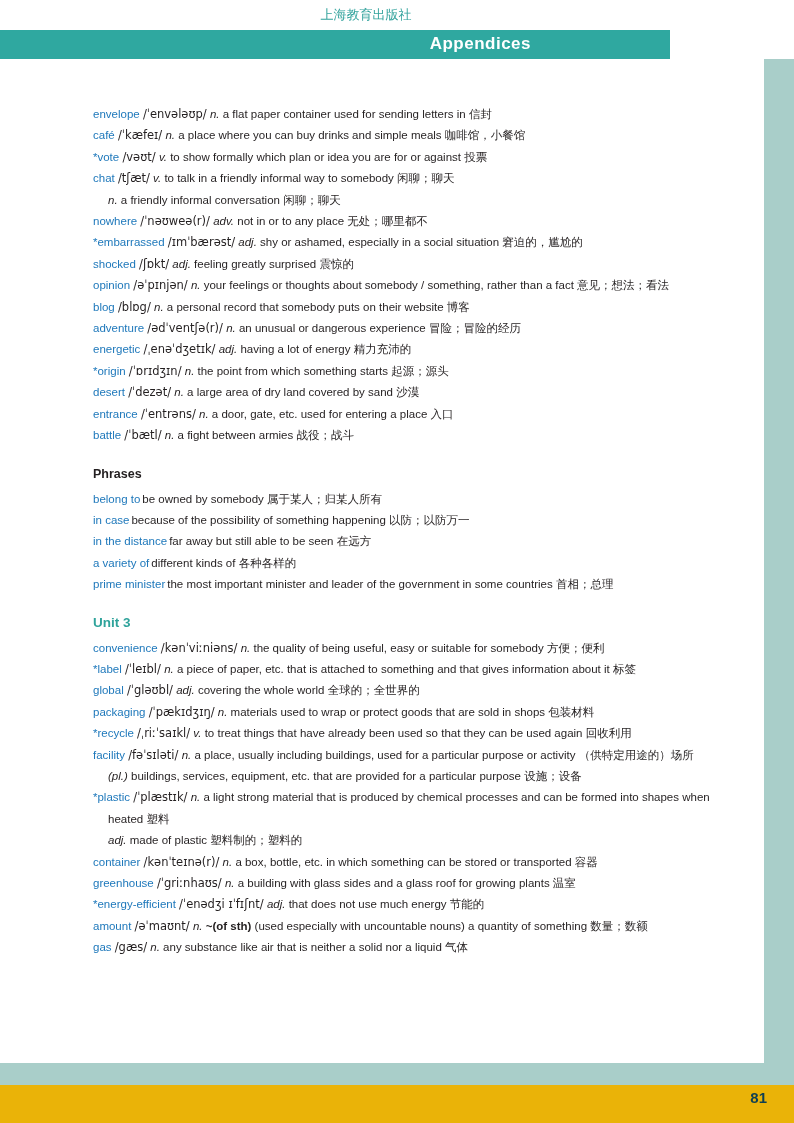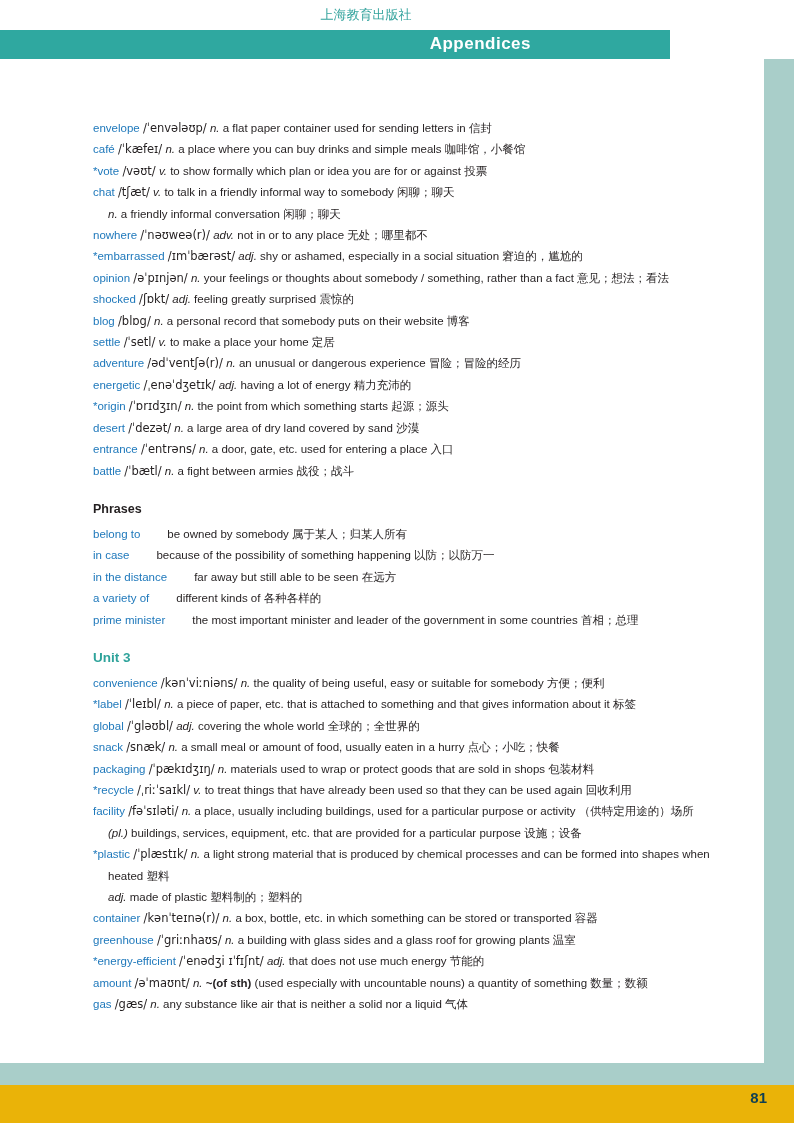--- a/index.html
+++ b/index.html
@@ -25,39 +25,39 @@
   .bottom-light{
     position:absolute;top:1063px;left:0;width:794px;height:22px;background:#a9cec9;
   }
   .bottom-dark{
     position:absolute;top:1085px;left:0;width:794px;height:38px;background:#eab308;
   }
   .pagenum{
     position:absolute;right:27px;top:4px;font-weight:bold;font-size:15px;color:#0f3f52;
   }
   .content{
-    position:absolute;top:74px;left:93px;width:641px;
+    position:absolute;top:60px;left:93px;width:641px;
     font-size:11.5px;line-height:21.4px;
   }
   #list-unit2{margin-top:44px;}
   .entry{padding-left:15px;text-indent:-15px;}
   .entry.subline{padding-left:15px;text-indent:0;}
   .word{color:#1e78bb;}
   .phon{font-family:"DejaVu Sans",sans-serif;}
   .pos{font-style:italic;}
   .boldseg{font-weight:bold;}
   .phrases-title{
     font-size:12.5px;font-weight:bold;color:#231f20;
     margin:17px 0 5px;line-height:20px;
   }
   .unit-title{
     font-size:13.5px;font-weight:bold;color:#2fa39b;
     margin:17px 0 5px;line-height:20px;
   }
-  .phrase{color:#1e78bb;margin-right:27px;}
+  .phrase{color:#1e78bb;margin-right:2px;}
 </style>
 </head>
 <body>
 
 <div class="publisher">上海教育出版社</div>
 
 <div class="banner">
   <span class="banner-text">Appendices</span>
 </div>
 
@@ -65,45 +65,43 @@
 
 <div class="content">
   <div id="list-unit2">
       <div class="entry"><span class="word">envelope</span> <span class="phon">/ˈenvələʊp/</span> <span class="pos">n.</span> <span class="def">a flat paper container used for sending letters in</span> <span class="zh">信封</span></div>
       <div class="entry"><span class="word">café</span> <span class="phon">/ˈkæfeɪ/</span> <span class="pos">n.</span> <span class="def">a place where you can buy drinks and simple meals</span> <span class="zh">咖啡馆，小餐馆</span></div>
       <div class="entry"><span class="word">*vote</span> <span class="phon">/vəʊt/</span> <span class="pos">v.</span> <span class="def">to show formally which plan or idea you are for or against</span> <span class="zh">投票</span></div>
       <div class="entry"><span class="word">chat</span> <span class="phon">/tʃæt/</span> <span class="pos">v.</span> <span class="def">to talk in a friendly informal way to somebody</span> <span class="zh">闲聊；聊天</span></div>
       <div class="entry subline"><span class="pos">n.</span> <span class="def">a friendly informal conversation</span> <span class="zh">闲聊；聊天</span></div>
       <div class="entry"><span class="word">nowhere</span> <span class="phon">/ˈnəʊweə(r)/</span> <span class="pos">adv.</span> <span class="def">not in or to any place</span> <span class="zh">无处；哪里都不</span></div>
       <div class="entry"><span class="word">*embarrassed</span> <span class="phon">/ɪmˈbærəst/</span> <span class="pos">adj.</span> <span class="def">shy or ashamed, especially in a social situation</span> <span class="zh">窘迫的，尴尬的</span></div>
+      <div class="entry"><span class="word">shocked</span> <span class="phon">/ʃɒkt/</span> <span class="pos">adj.</span> <span class="def">feeling greatly surprised</span> <span class="zh">震惊的</span></div>
       <div class="entry"><span class="word">opinion</span> <span class="phon">/əˈpɪnjən/</span> <span class="pos">n.</span> <span class="def">your feelings or thoughts about somebody / something, rather than a fact</span> <span class="zh">意见；想法；看法</span></div>
-      <div class="entry"><span class="word">shocked</span> <span class="phon">/ʃɒkt/</span> <span class="pos">adj.</span> <span class="def">feeling greatly surprised</span> <span class="zh">震惊的</span></div>
       <div class="entry"><span class="word">blog</span> <span class="phon">/blɒg/</span> <span class="pos">n.</span> <span class="def">a personal record that somebody puts on their website</span> <span class="zh">博客</span></div>
-      <div class="entry"><span class="word">settle</span> <span class="phon">/ˈsetl/</span> <span class="pos">v.</span> <span class="def">to make a place your home</span> <span class="zh">定居</span></div>
       <div class="entry"><span class="word">adventure</span> <span class="phon">/ədˈventʃə(r)/</span> <span class="pos">n.</span> <span class="def">an unusual or dangerous experience</span> <span class="zh">冒险；冒险的经历</span></div>
       <div class="entry"><span class="word">energetic</span> <span class="phon">/ˌenəˈdʒetɪk/</span> <span class="pos">adj.</span> <span class="def">having a lot of energy</span> <span class="zh">精力充沛的</span></div>
       <div class="entry"><span class="word">*origin</span> <span class="phon">/ˈɒrɪdʒɪn/</span> <span class="pos">n.</span> <span class="def">the point from which something starts</span> <span class="zh">起源；源头</span></div>
       <div class="entry"><span class="word">desert</span> <span class="phon">/ˈdezət/</span> <span class="pos">n.</span> <span class="def">a large area of dry land covered by sand</span> <span class="zh">沙漠</span></div>
       <div class="entry"><span class="word">entrance</span> <span class="phon">/ˈentrəns/</span> <span class="pos">n.</span> <span class="def">a door, gate, etc. used for entering a place</span> <span class="zh">入口</span></div>
       <div class="entry"><span class="word">battle</span> <span class="phon">/ˈbætl/</span> <span class="pos">n.</span> <span class="def">a fight between armies</span> <span class="zh">战役；战斗</span></div>
     </div>
   <h3 class="phrases-title">Phrases</h3>
   <div id="list-phrases">
       <div class="entry"><span class="phrase">belong to</span><span class="def">be owned by somebody</span> <span class="zh">属于某人；归某人所有</span></div>
       <div class="entry"><span class="phrase">in case</span><span class="def">because of the possibility of something happening</span> <span class="zh">以防；以防万一</span></div>
       <div class="entry"><span class="phrase">in the distance</span><span class="def">far away but still able to be seen</span> <span class="zh">在远方</span></div>
       <div class="entry"><span class="phrase">a variety of</span><span class="def">different kinds of</span> <span class="zh">各种各样的</span></div>
       <div class="entry"><span class="phrase">prime minister</span><span class="def">the most important minister and leader of the government in some countries</span> <span class="zh">首相；总理</span></div>
     </div>
   <h3 class="unit-title">Unit 3</h3>
   <div id="list-unit3">
       <div class="entry"><span class="word">convenience</span> <span class="phon">/kənˈviːniəns/</span> <span class="pos">n.</span> <span class="def">the quality of being useful, easy or suitable for somebody</span> <span class="zh">方便；便利</span></div>
       <div class="entry"><span class="word">*label</span> <span class="phon">/ˈleɪbl/</span> <span class="pos">n.</span> <span class="def">a piece of paper, etc. that is attached to something and that gives information about it</span> <span class="zh">标签</span></div>
       <div class="entry"><span class="word">global</span> <span class="phon">/ˈgləʊbl/</span> <span class="pos">adj.</span> <span class="def">covering the whole world</span> <span class="zh">全球的；全世界的</span></div>
-      <div class="entry"><span class="word">snack</span> <span class="phon">/snæk/</span> <span class="pos">n.</span> <span class="def">a small meal or amount of food, usually eaten in a hurry</span> <span class="zh">点心；小吃；快餐</span></div>
       <div class="entry"><span class="word">packaging</span> <span class="phon">/ˈpækɪdʒɪŋ/</span> <span class="pos">n.</span> <span class="def">materials used to wrap or protect goods that are sold in shops</span> <span class="zh">包装材料</span></div>
       <div class="entry"><span class="word">*recycle</span> <span class="phon">/ˌriːˈsaɪkl/</span> <span class="pos">v.</span> <span class="def">to treat things that have already been used so that they can be used again</span> <span class="zh">回收利用</span></div>
       <div class="entry"><span class="word">facility</span> <span class="phon">/fəˈsɪləti/</span> <span class="pos">n.</span> <span class="def">a place, usually including buildings, used for a particular purpose or activity</span> <span class="zh">（供特定用途的）场所</span></div>
       <div class="entry subline"><span class="pos">(pl.)</span> <span class="def">buildings, services, equipment, etc. that are provided for a particular purpose</span> <span class="zh">设施；设备</span></div>
       <div class="entry"><span class="word">*plastic</span> <span class="phon">/ˈplæstɪk/</span> <span class="pos">n.</span> <span class="def">a light strong material that is produced by chemical processes and can be formed into shapes when heated</span> <span class="zh">塑料</span></div>
       <div class="entry subline"><span class="pos">adj.</span> <span class="def">made of plastic</span> <span class="zh">塑料制的；塑料的</span></div>
       <div class="entry"><span class="word">container</span> <span class="phon">/kənˈteɪnə(r)/</span> <span class="pos">n.</span> <span class="def">a box, bottle, etc. in which something can be stored or transported</span> <span class="zh">容器</span></div>
       <div class="entry"><span class="word">greenhouse</span> <span class="phon">/ˈgriːnhaʊs/</span> <span class="pos">n.</span> <span class="def">a building with glass sides and a glass roof for growing plants</span> <span class="zh">温室</span></div>
       <div class="entry"><span class="word">*energy-efficient</span> <span class="phon">/ˈenədʒi ɪˈfɪʃnt/</span> <span class="pos">adj.</span> <span class="def">that does not use much energy</span> <span class="zh">节能的</span></div>
       <div class="entry"><span class="word">amount</span> <span class="phon">/əˈmaʊnt/</span> <span class="pos">n.</span> <span class="boldseg">~(of sth)</span> <span class="def">(used especially with uncountable nouns) a quantity of something</span> <span class="zh">数量；数额</span></div>

